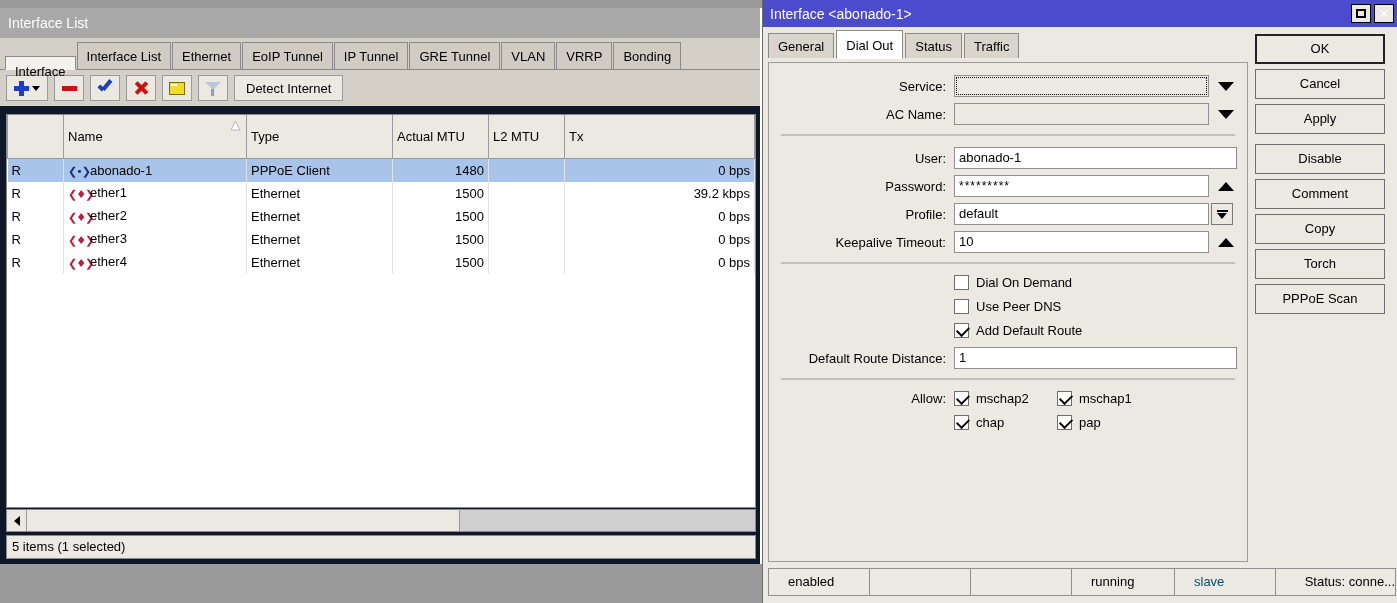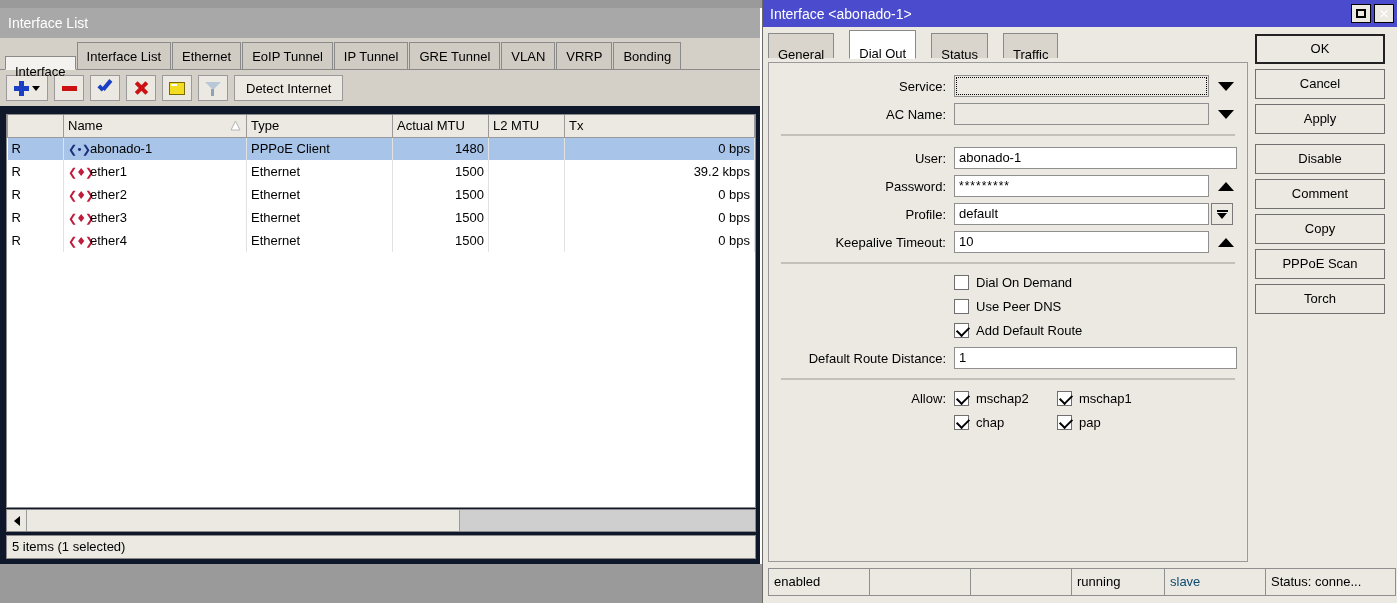--- a/index.html
+++ b/index.html
@@ -124,21 +124,21 @@
   
   .tablewrap{
     position:absolute;left:6px;top:106px;width:750px;height:394px;
     background:#ffffff;border:1px solid #8a8a8a;box-sizing:border-box;
     overflow:hidden;
   }
   table.iftable{border-collapse:collapse;width:100%;table-layout:fixed;font-size:13px;}
   table.iftable th{
     background:#ece9e2;border:1px solid #9a9a9a;border-top:none;
     font-weight:normal;text-align:left;
-    height:22px;padding:3px 4px;box-sizing:border-box;
+    height:22px;padding:14px 4px;box-sizing:border-box;
     position:relative;
   }
   table.iftable td{
     border-right:1px solid #e2e2e2;
     height:23px;padding:0 4px;box-sizing:border-box;
     white-space:nowrap;overflow:hidden;
   }
   tr.row-sel td{background:#a8c4e8;}
   .c-flag{width:56px;}
   .c-name{width:183px;}
@@ -201,23 +201,23 @@
     display:flex;align-items:center;justify-content:center;
     box-sizing:border-box;cursor:default;font-size:12px;line-height:1;
   }
   .wbtn .sq{width:10px;height:9px;border:2px solid #000;box-sizing:border-box;}
 
   .dlg-tabs{
     height:31px;display:flex;align-items:flex-end;
     padding-left:5px;box-sizing:border-box;background:#ece9e2;
   }
   .dtab{
-    height:25px;line-height:25px;padding:8px 9px;
+    height:25px;line-height:25px;padding:0 9px;
     background:#d9d5cd;border:1px solid #8a8a8a;border-bottom:none;
-    margin-right:15px;font-size:13px;box-sizing:border-box;cursor:default;
+    margin-right:2px;font-size:13px;box-sizing:border-box;cursor:default;
   }
   .dtab.active{
     background:#ffffff;height:29px;line-height:29px;
     border-bottom:1px solid #fff;margin-bottom:-1px;position:relative;z-index:2;
   }
 
   .dlg-body{
     position:absolute;left:5px;top:62px;width:480px;height:500px;
     background:#ece9e2;border:1px solid #9a9a9a;border-top:1px solid #9a9a9a;
     box-sizing:border-box;
@@ -295,30 +295,30 @@
   .dbtn.primary{border:2px solid #222;line-height:26px;}
   .dbtn.gap{margin-top:10px;}
 
   
   .dlg-status{
     position:absolute;left:5px;top:568px;width:627px;height:28px;
     display:flex;box-sizing:border-box;
   }
   .scell{
     background:#ece9e2;border:1px solid #8f8f8f;margin-right:-1px;
-    box-sizing:border-box;line-height:26px;padding-left:5px;font-size:13px;
+    box-sizing:border-box;line-height:26px;padding-left:19px;font-size:13px;
     white-space:nowrap;overflow:hidden;
   }
   .scell.dim{color:#0c4a6e;}
   .sc1{width:102px;}
   .sc2{width:102px;}
   .sc3{width:102px;}
-  .sc4{width:94px;}
+  .sc4{width:104px;}
   .sc5{width:102px;}
-  .sc6{flex:1;}
+  .sc6{flex:1;text-align:right;}
 </style>
 </head>
 <body>
 
 <div class="screen">
 
   <div class="iflist-win">
 
     <div class="iflist-title">Interface List</div>
 
@@ -558,22 +558,22 @@
 
     </div>
 
     <div class="btncol">
       <div class="dbtn primary">OK</div>
       <div class="dbtn">Cancel</div>
       <div class="dbtn">Apply</div>
       <div class="dbtn gap">Disable</div>
       <div class="dbtn">Comment</div>
       <div class="dbtn">Copy</div>
+      <div class="dbtn">Torch</div>
       <div class="dbtn">PPPoE Scan</div>
-      <div class="dbtn">Torch</div>
     </div>
 
     <div class="dlg-status">
       <div class="scell sc1">enabled</div>
       <div class="scell sc2"></div>
       <div class="scell sc3"></div>
       <div class="scell sc4">running</div>
       <div class="scell sc5 dim">slave</div>
       <div class="scell sc6">Status: conne...</div>
     </div>

